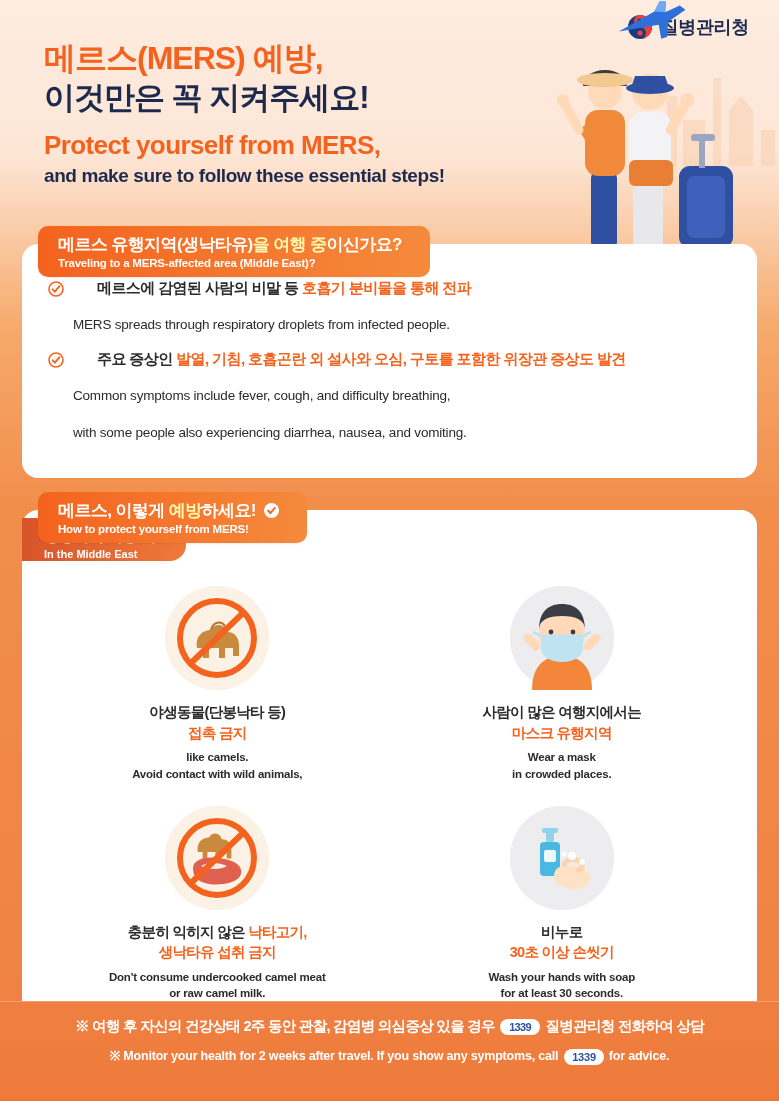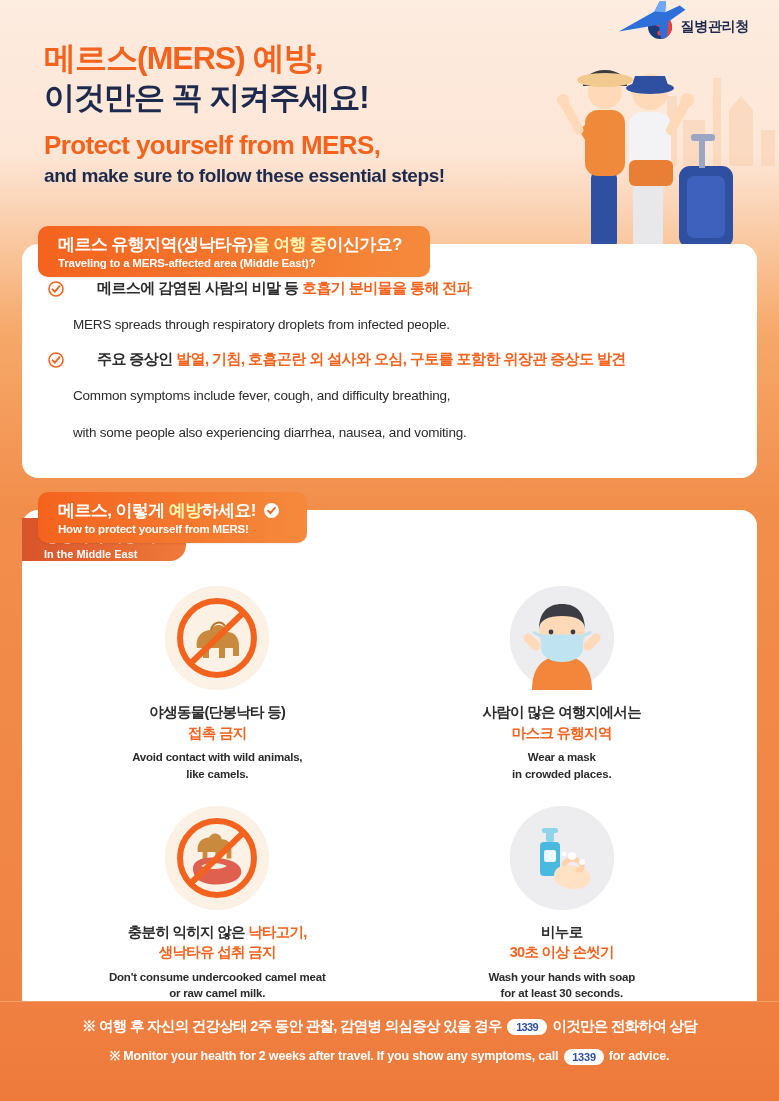--- a/index.html
+++ b/index.html
@@ -23,21 +23,21 @@
     position: relative;
     height: 232px;
     padding: 30px 0 0 44px;
   }
   .logo {
     position: absolute; top: 14px; right: 30px;
     display: flex; align-items: center; gap: 7px;
   }
   .logo-mark { width: 26px; height: 26px; }
   .logo-text {
-    font-size: 14px; font-weight: bold; color: #1d2a4d; letter-spacing: -0.3px;
+    font-size: 18px; font-weight: bold; color: #1d2a4d; letter-spacing: -0.3px;
   }
   .h-kr1 {
     font-size: 32px; font-weight: bold; color: #f4631e;
     letter-spacing: -1px; line-height: 1.18; margin: 10px 0 0 0;
   }
   .h-kr2 {
     font-size: 31px; font-weight: bold; color: #1d2a4d;
     letter-spacing: -1px; line-height: 1.18; margin: 2px 0 0 0;
   }
   .h-en1 {
@@ -279,22 +279,22 @@
               </g>
               <circle cx="52" cy="52" r="37" fill="none" stroke="#f4631e" stroke-width="6"></circle>
               <line x1="25" y1="78" x2="79" y2="26" stroke="#f4631e" stroke-width="6"></line>
             </svg>
           </div>
           <div class="tile-kr">
             <div>야생동물(단봉낙타 등)</div>
             <div class="hl">접촉 금지</div>
           </div>
           <div class="tile-en">
+            <div>like camels.</div>
             <div>Avoid contact with wild animals,</div>
-            <div>like camels.</div>
           </div>
         </div>
 
         <div class="tile">
           <div class="circle">
             <svg width="104" height="104" viewBox="0 0 104 104">
               <circle cx="52" cy="52" r="52" fill="#edecef"></circle>
               <path d="M22 104 C22 80 34 70 52 70 C70 70 82 80 82 104 Z" fill="#f4863c"></path>
               <circle cx="52" cy="48" r="23" fill="#ffd9b8"></circle>
               <path d="M29 44 C29 26 38 18 52 18 C66 18 75 26 75 44 C75 34 66 30 52 30 C38 30 29 34 29 44 Z" fill="#3c3c44"></path>
@@ -367,21 +367,21 @@
         </div>
 
       </div>
     </div>
   </div>
 
   <div class="footer">
     <div class="f-kr">
       <span>※ 여행 후 자신의 건강상태 2주 동안 관찰, 감염병 의심증상 있을 경우 </span><span class="phone"><svg width="32" height="14" viewBox="0 0 32 14">
             <text x="16" y="11" font-family="Liberation Sans, sans-serif" font-size="11" font-weight="bold" fill="#2f4fa0" text-anchor="middle">1339</text>
-          </svg></span><span> 이것만은 전화하여 상담</span>
+          </svg></span><span> 질병관리청 전화하여 상담</span>
     </div>
     <div class="f-en">
       <span>※ Monitor your health for 2 weeks after travel. If you show any symptoms, call </span><span class="phone"><svg width="32" height="14" viewBox="0 0 32 14">
             <text x="16" y="11" font-family="Liberation Sans, sans-serif" font-size="11" font-weight="bold" fill="#2f4fa0" text-anchor="middle">1339</text>
           </svg></span><span> for advice.</span>
     </div>
   </div>
 
 </div>
 

